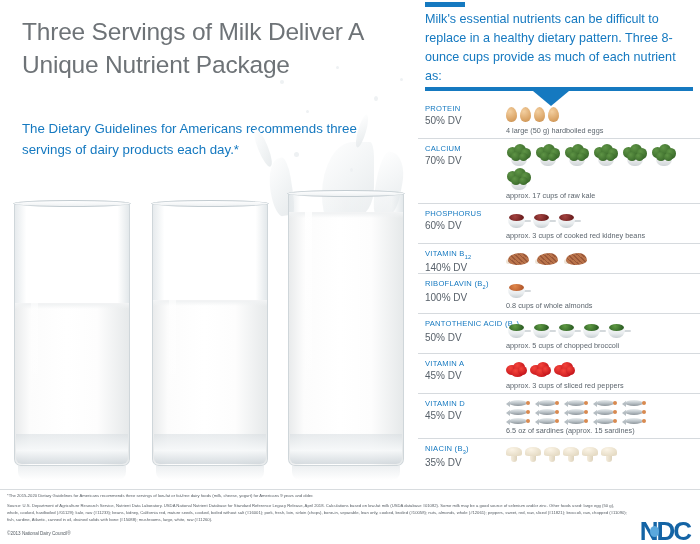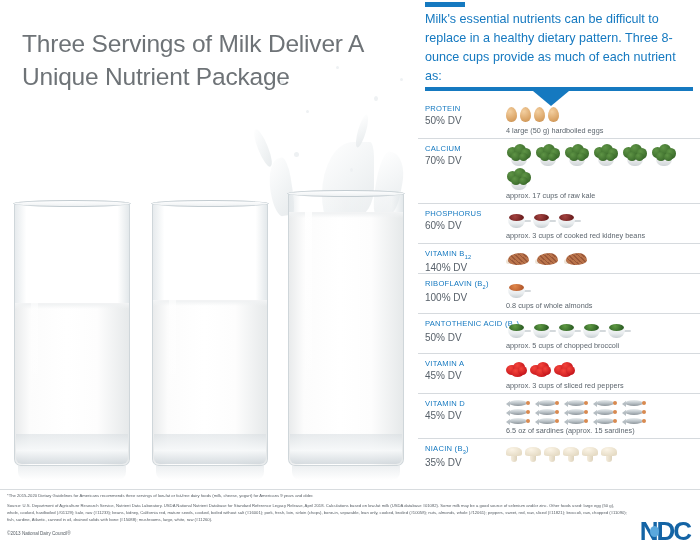--- a/index.html
+++ b/index.html
@@ -8,21 +8,21 @@
     background: #ffffff;
     font-family: "Liberation Sans", sans-serif;
     overflow: hidden;
   }
   #page { position: relative; width: 700px; height: 544px; background:#fff; }
 
   
   #left-panel { position:absolute; left:0; top:0; width:418px; height:489px; overflow:hidden; }
 
   #headline {
-    position:absolute; left:22px; top:28px; width:380px;
+    position:absolute; left:22px; top:16px; width:380px;
     font-size:24.5px; font-weight:400; line-height:1.33;
     color:#6e7377; letter-spacing:-0.2px;
   }
   #subhead {
     position:absolute; left:22px; top:119px; width:360px;
     font-size:13.3px; line-height:1.55; color:#1579c0; font-weight:400;
   }
 
   
   .splash-wrap { position:absolute; left:250px; top:56px; width:170px; height:165px; }
@@ -183,20 +183,21 @@
     text-align:right; margin-top:1px; }
 </style>
 </head>
 <body>
 
 <div id="page">
 
   <div id="left-panel">
 
     <div id="headline">Three Servings of Milk Deliver A Unique Nutrient Package</div>
+    <div id="subhead">The Dietary Guidelines for Americans recommends three servings of dairy products each day.*</div>
 
     <div class="splash-wrap">
       <div class="splash-blob" style="left:72px;top:86px;width:52px;height:75px;
         border-radius:60% 8% 35% 10%/70% 20% 40% 30%;"></div>
       <div class="splash-blob" style="left:20px;top:102px;width:22px;height:58px;
         border-radius:70% 30% 20% 40%/60% 40% 50% 50%; transform:rotate(-9deg);"></div>
       <div class="splash-blob" style="left:126px;top:96px;width:26px;height:64px;
         border-radius:30% 70% 40% 25%/50% 50% 40% 60%; transform:rotate(11deg);"></div>
       <div class="splash-blob" style="left:8px;top:72px;width:10px;height:40px;
         border-radius:50%; transform:rotate(-22deg);"></div>

